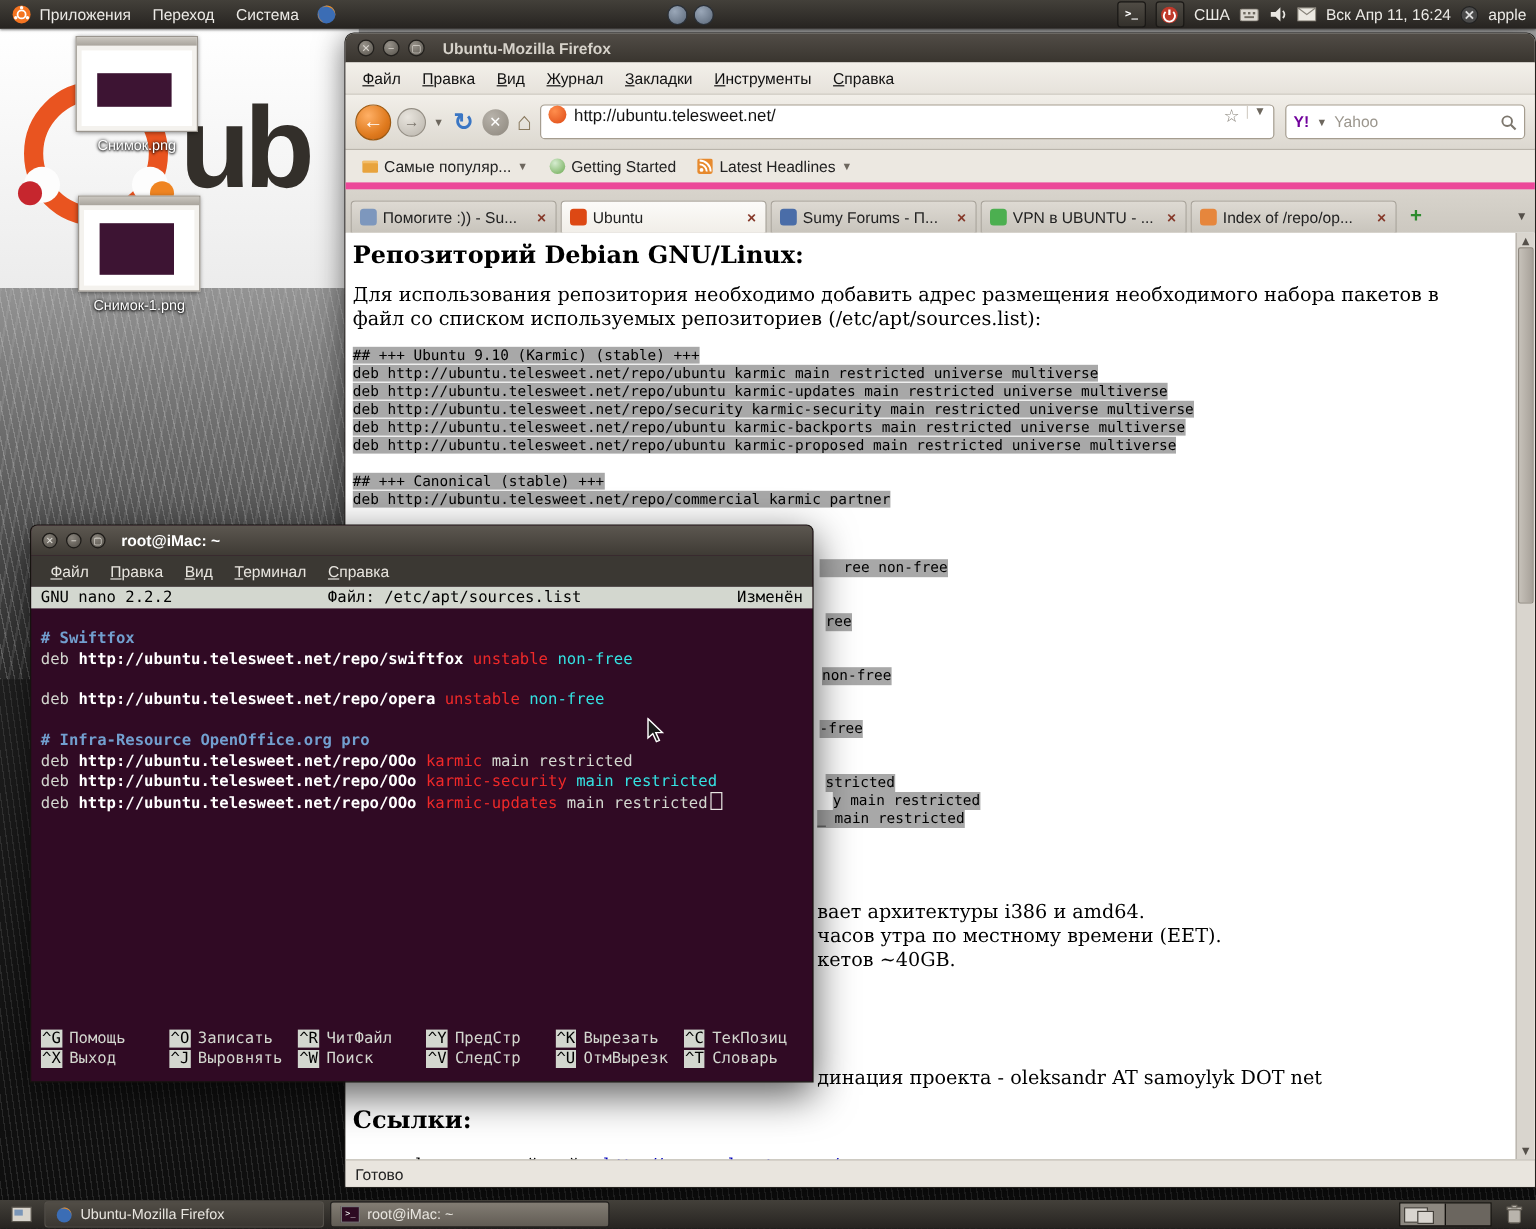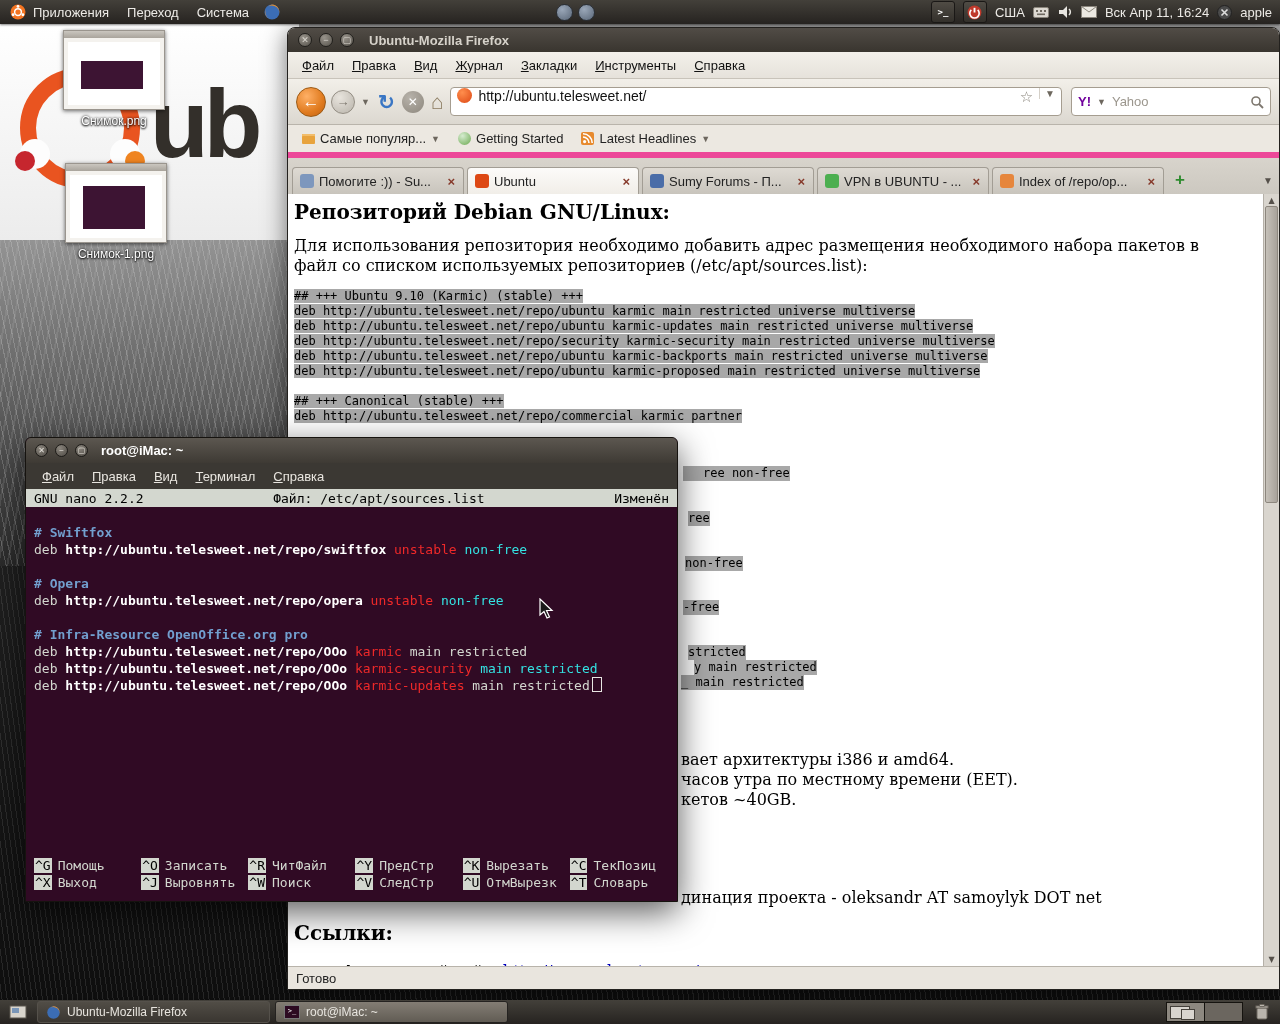--- a/index.html
+++ b/index.html
@@ -375,21 +375,20 @@
     </div>
   <div class="nano-header">
     <span>GNU nano 2.2.2</span>
     <span class="nano-file">Файл: /etc/apt/sources.list</span>
     <span>Изменён</span>
   </div>
   <div class="nano-body" id="nano-body">
       <div class="tline"><span class="cmt"># Swiftfox</span></div>
       <div class="tline"><span class="pl">deb </span><span class="url">http://ubuntu.telesweet.net/repo/swiftfox</span><span class="pl"> </span><span class="dist">unstable</span><span class="pl"> </span><span class="comp">non-free</span></div>
       <div class="tline">&nbsp;</div>
-      <div class="tline"><span class="cmt"># Opera</span></div>
       <div class="tline"><span class="pl">deb </span><span class="url">http://ubuntu.telesweet.net/repo/opera</span><span class="pl"> </span><span class="dist">unstable</span><span class="pl"> </span><span class="comp">non-free</span></div>
       <div class="tline">&nbsp;</div>
       <div class="tline"><span class="cmt"># Infra-Resource OpenOffice.org pro</span></div>
       <div class="tline"><span class="pl">deb </span><span class="url">http://ubuntu.telesweet.net/repo/OOo</span><span class="pl"> </span><span class="dist">karmic</span><span class="pl"> </span><span class="pl">main restricted</span></div>
       <div class="tline"><span class="pl">deb </span><span class="url">http://ubuntu.telesweet.net/repo/OOo</span><span class="pl"> </span><span class="dist">karmic-security</span><span class="pl"> </span><span class="comp">main restricted</span></div>
       <div class="tline"><span class="pl">deb </span><span class="url">http://ubuntu.telesweet.net/repo/OOo</span><span class="pl"> </span><span class="dist">karmic-updates</span><span class="pl"> </span><span class="pl">main restricted</span><span class="cursor"></span></div>
     </div>
   <div id="nano-shortcuts">
       <span class="sc">
         <span class="key">^G</span>

